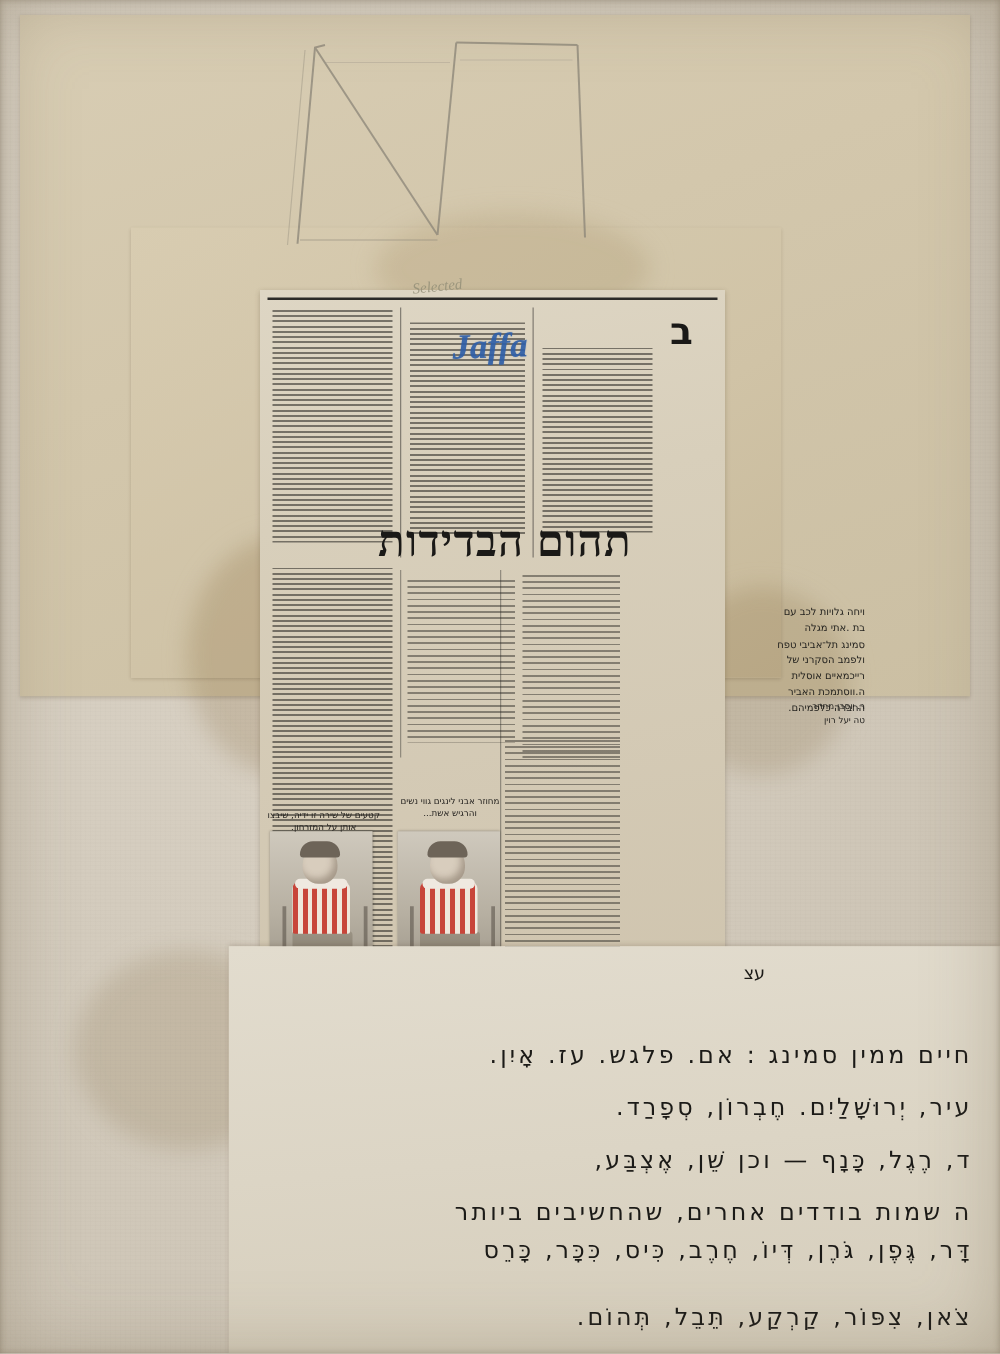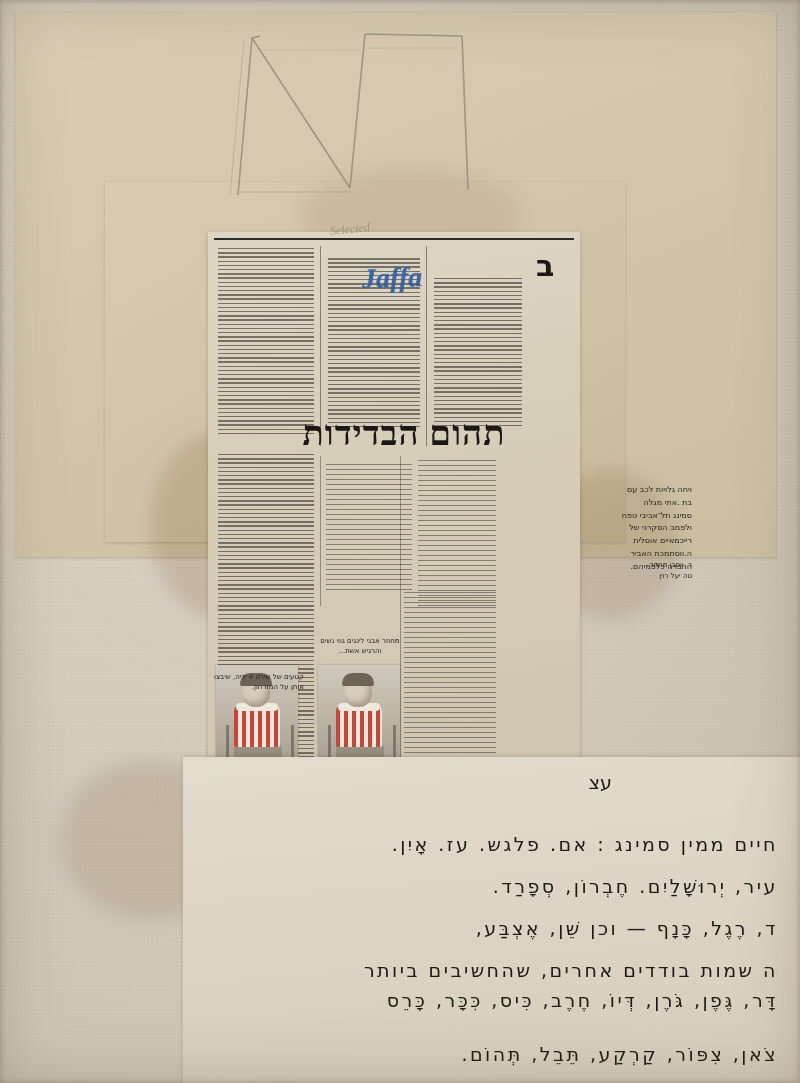--- a/index.html
+++ b/index.html
@@ -211,21 +211,21 @@
     color: #1b1a17;
     font-family: "DejaVu Sans", sans-serif;
     font-size: 19px;
     letter-spacing: 2.5px;
     white-space: nowrap;
   }
   .typed-fragment {
     position: absolute;
     color: #1b1a17;
     font-family: "DejaVu Sans", sans-serif;
-    font-size: 19px;
+    font-size: 14px;
     direction: rtl;
   }
 
   .corner-note {
     position: absolute;
     left: 22px; top: 14px;
     font-size: 10px;
     color: #7b7363;
     font-family: "Liberation Serif", serif;
     transform: rotate(-4deg);
@@ -332,21 +332,21 @@
   <div class="photo" style="left:318px; top:665px;">
     <div class="bg"></div>
     <div class="ph-chair"></div>
     <div class="ph-legs"></div>
     <div class="ph-body"></div>
     <div class="ph-collar"></div>
     <div class="ph-head"></div>
     <div class="ph-cap"></div>
   </div>
 
-  <div class="caption" style="left:214px; top:672px; width:90px;text-align:right;">קטעים של שירה זו ידיה, שיבצו אותן על המזרחון.</div>
+  <div class="caption" style="left:214px; top:647px; width:90px;">קטעים של שירה זו ידיה, שיבצו אותן על המזרחון.</div>
   <div class="caption" style="left:312px; top:636px; width:96px;">מחוזר אבני לינגים גווי נשים והרגיש אשת...</div>
 
   <div class="typed-page">
     <div class="typed-fragment" style="right:188px; top:14px;">עצ</div>
 
     <div class="typed-line" style="top:76px;">חיים ממין סמינג : אם. פלגש. עז. אָיִן.</div>
     <div class="typed-line" style="top:118px;">עיר, יְרוּשָׁלַיִם. חֶבְרוֹן, סְפָרַד.</div>
     <div class="typed-line" style="top:160px;">ד, רֶגֶל, כָּנָף — וכן שֵׁן, אֶצְבַּע,</div>
     <div class="typed-line" style="top:202px;">ה שמות בודדים אחרים, שהחשיבים ביותר</div>
     <div class="typed-line" style="top:232px;">דָּר, גֶּפֶן, גֹּרֶן, דְּיוֹ, חֶרֶב, כִּיס, כִּכָּר, כָּרֵס</div>

